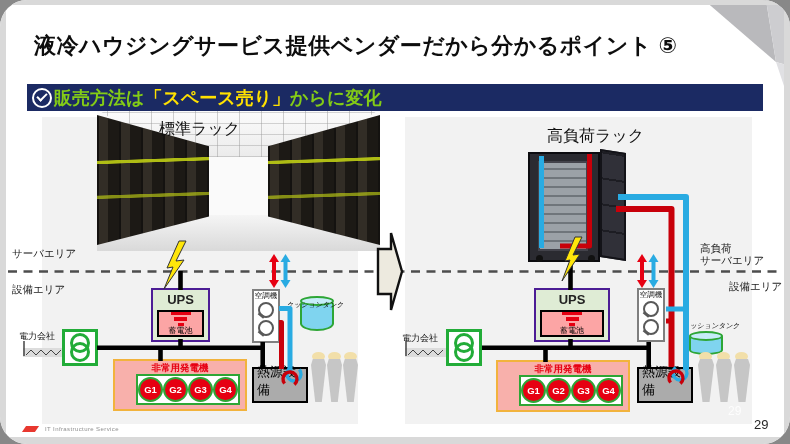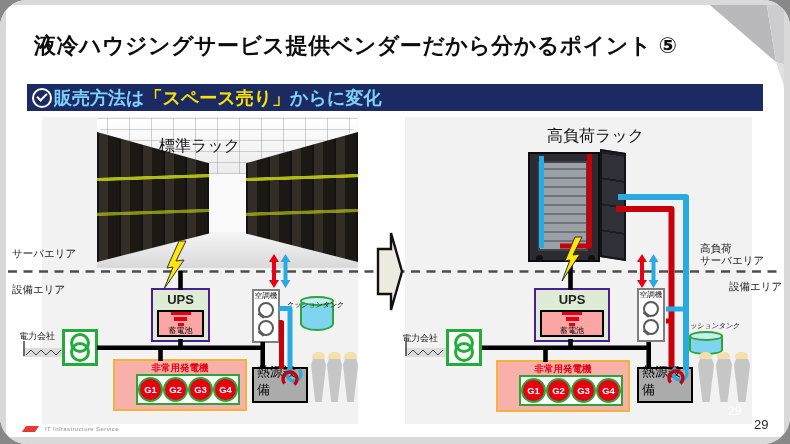--- a/index.html
+++ b/index.html
@@ -11,26 +11,26 @@
   
   .title{position:absolute;left:34px;top:31px;font-size:22px;font-weight:bold;color:#0d0d0d;
          letter-spacing:.5px;z-index:30;white-space:nowrap;}
   .banner{position:absolute;left:27px;top:84px;width:736px;height:27px;background:#1B2A63;
           display:flex;align-items:center;padding-left:5px;box-sizing:border-box;z-index:30;}
   .chk{width:16px;height:16px;border:2.5px solid #fff;border-radius:50%;position:relative;
        flex:0 0 auto;margin-right:2px;}
   .chk::after{content:'';position:absolute;left:3px;top:3.5px;width:8px;height:4px;
        border-left:2.5px solid #fff;border-bottom:2.5px solid #fff;transform:rotate(-45deg);}
   .bt{font-size:18px;font-weight:800;white-space:nowrap;line-height:1;}
-  .bt.white{color:#7dd3fc;} .bt.yellow{color:#FFE100;}
+  .bt.white{color:#84cc16;} .bt.yellow{color:#FFE100;}
   
   .panel{position:absolute;background:#f2f2f2;z-index:1;}
   .arealabel{position:absolute;font-size:10.5px;color:#1a1a1a;z-index:6;white-space:nowrap;line-height:12px;}
   
-  .photo{position:absolute;left:97px;top:118px;width:261px;height:150px;background:#fafafa;
+  .photo{position:absolute;left:97px;top:101px;width:283px;height:150px;background:#fafafa;
          overflow:hidden;z-index:2;}
   .ceil{position:absolute;left:-12px;right:-12px;top:0;height:56px;
         background:repeating-linear-gradient(90deg,rgba(150,150,150,.45) 0 1px,transparent 1px 22px),
                    repeating-linear-gradient(180deg,rgba(160,160,160,.45) 0 1px,transparent 1px 11px),
                    linear-gradient(#ffffff,#ebebeb);
         clip-path:polygon(0 0,100% 0,73% 100%,27% 100%);}
   .floorp{position:absolute;left:0;right:0;bottom:0;height:36px;
           background:linear-gradient(#f5f5f5,#d9d9d9);}
   .rackrow{position:absolute;top:14px;width:112px;height:130px;
         background:linear-gradient(178deg,transparent 34%,rgba(190,205,20,.9) 34.5% 36.5%,transparent 37% 60%,rgba(190,205,20,.65) 60.5% 62.5%,transparent 63%),

